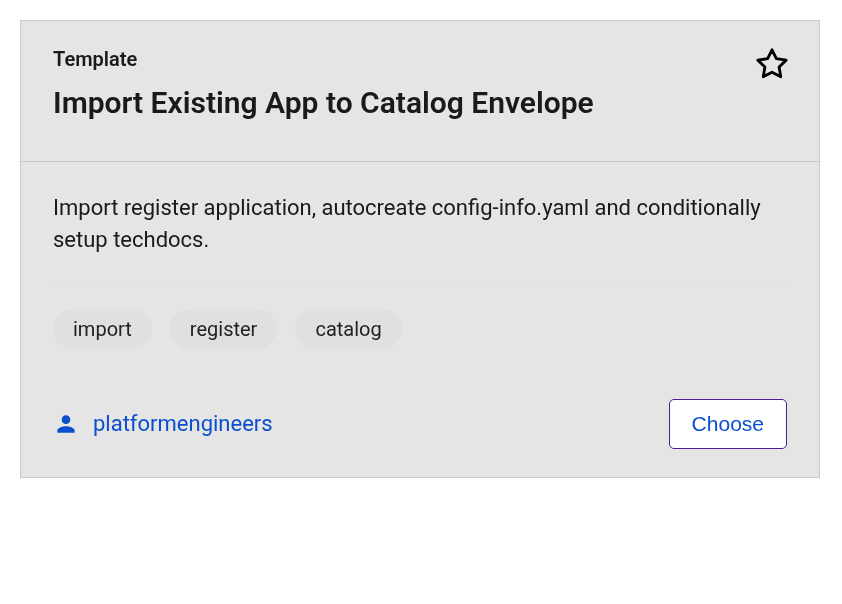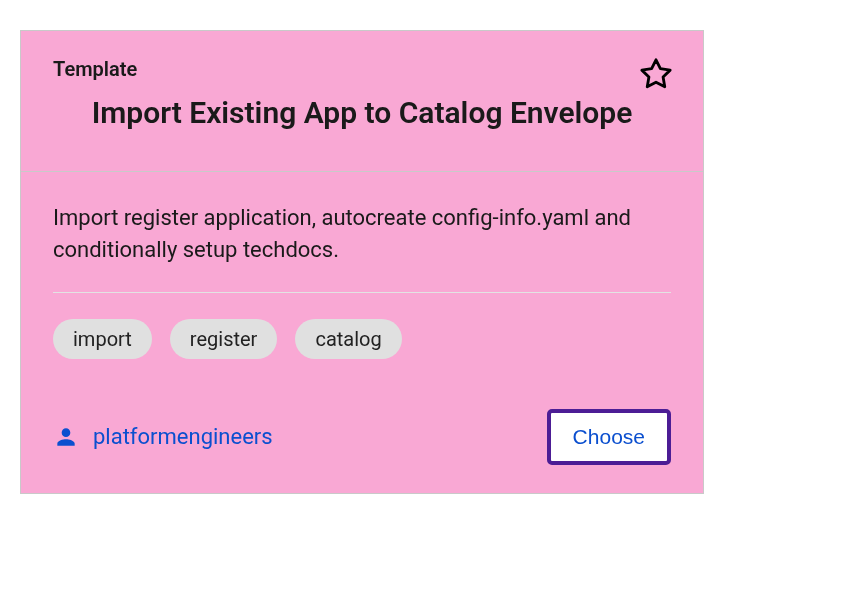--- a/index.html
+++ b/index.html
@@ -2,42 +2,40 @@
 <html><head>
 <meta charset="utf-8">
 <style>
 * { box-sizing: border-box; margin: 0; padding: 0; }
 body {
   font-family: -apple-system, BlinkMacSystemFont, "Segoe UI", Roboto, "Helvetica Neue", Arial, sans-serif;
   background: #fff;
   padding: 20px;
 }
 .card {
-  width: 684px;
+  width: 800px;
   border: 1px solid #c9c9c9;
-  background: #f9a8d4;
-  margin-top: 10px;
+  background: #e5e5e5;
 }
 .card-header {
   padding: 26px 32px 40px 32px;
   border-bottom: 1px solid #c9c9c9;
   position: relative;
 }
 .card-type {
   font-size: 20px;
   font-weight: 600;
   color: #1a1a1a;
   margin-bottom: 14px;
 }
 .card-title {
   font-size: 30px;
   font-weight: 600;
   color: #1a1a1a;
   line-height: 1.2;
-  text-align: center;
 }
 .star-wrap {
   position: absolute;
   top: 26px;
   right: 30px;
 }
 .star-icon svg { display: block; }
 .card-body {
   padding: 30px 32px 28px 32px;
 }
@@ -73,21 +71,21 @@
   display: flex;
   align-items: center;
   gap: 14px;
 }
 .person-icon svg { display: block; }
 .owner-name {
   color: #0b4fcf;
   font-size: 22px;
 }
 .choose-btn {
-  border: 4px solid #4c1d95;
+  border: 1px solid #4c1d95;
   color: #0b4fcf;
   background: #fff;
   font-size: 21px;
   font-weight: 500;
   padding: 12px 22px;
   border-radius: 5px;
   cursor: pointer;
 }
 </style>
 </head>

